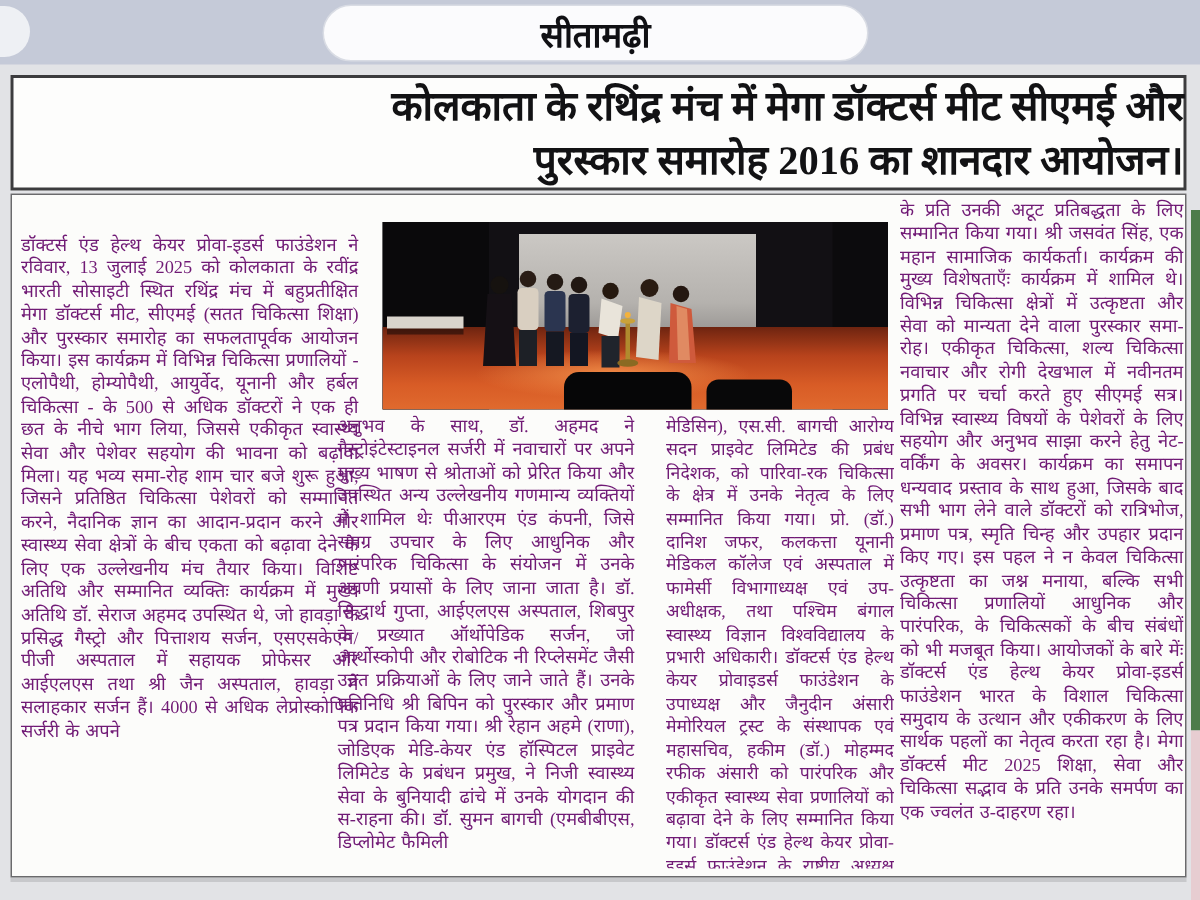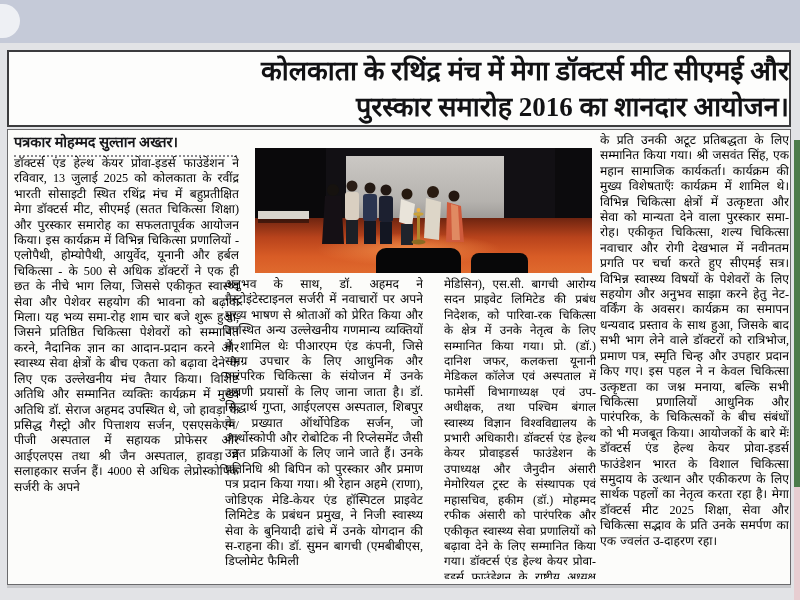--- a/index.html
+++ b/index.html
@@ -34,21 +34,21 @@
     background:#fcfcfa;border:1px solid #6a6a6c;box-sizing:border-box;
     box-shadow:0 3px 0 rgba(120,120,125,.25);
   }
   .byline{
     position:absolute;left:6px;top:3px;width:223px;
     font-weight:700;font-size:14.5px;line-height:18px;color:#17171a;
     text-align:justify;border-bottom:2px dotted #8a8a8e;padding-bottom:4px;
   }
   .col{
     position:absolute;overflow:hidden;
-    font-size:12.2px;line-height:15.4px;text-align:justify;color:#000000;
+    font-size:12.2px;line-height:15.4px;text-align:justify;color:#701a75;
     word-spacing:1px;
   }
   .col1{left:6px;top:26px;width:225px;height:406px;font-family:Liberation Serif, serif;}
   .col2{left:217px;top:147px;width:198px;height:302px;}
   .col3{left:436px;top:147px;width:152px;height:302px;font-size:11.8px;}
   .col4{left:592px;top:3px;width:189px;height:446px;}
   
   .photo{
     position:absolute;left:247px;top:18px;width:337px;height:125px;
     background:#121014;overflow:hidden;
@@ -84,30 +84,32 @@
   .strip-green{position:absolute;left:794px;top:140px;width:6px;height:347px;background:#4d7c4b;}
   .strip-pink{position:absolute;left:794px;top:487px;width:6px;height:113px;background:#e7cdd1;}
 </style>
 </head>
 <body>
 
 <div class="page">
 
   <div class="top-band">
     <div class="partial-pill"></div>
+    <div class="city-pill">
+      <span>सीतामढ़ी</span>
+    </div>
   </div>
 
   <div class="headline-box">
     <div class="headline-line">कोलकाता के रथिंद्र मंच में मेगा डॉक्टर्स मीट सीएमई और</div>
     <div class="headline-line">पुरस्कार समारोह 2016 का शानदार आयोजन।</div>
   </div>
 
   <div class="article-box">
 
-    <div class="byline">पत्रकार मोहम्मद सुल्तान अख्तर।</div>
 
     <div class="col col1">डॉक्टर्स एंड हेल्थ केयर प्रोवा-इडर्स फाउंडेशन ने रविवार, 13 जुलाई 2025 को कोलकाता के रवींद्र भारती सोसाइटी स्थित रथिंद्र मंच में बहुप्रतीक्षित मेगा डॉक्टर्स मीट, सीएमई (सतत चिकित्सा शिक्षा) और पुरस्कार समारोह का सफलतापूर्वक आयोजन किया। इस कार्यक्रम में विभिन्न चिकित्सा प्रणालियों - एलोपैथी, होम्योपैथी, आयुर्वेद, यूनानी और हर्बल चिकित्सा - के 500 से अधिक डॉक्टरों ने एक ही छत के नीचे भाग लिया, जिससे एकीकृत स्वास्थ्य सेवा और पेशेवर सहयोग की भावना को बढ़ावा मिला। यह भव्य समा-रोह शाम चार बजे शुरू हुआ, जिसने प्रतिष्ठित चिकित्सा पेशेवरों को सम्मानित करने, नैदानिक ज्ञान का आदान-प्रदान करने और स्वास्थ्य सेवा क्षेत्रों के बीच एकता को बढ़ावा देने के लिए एक उल्लेखनीय मंच तैयार किया। विशिष्ट अतिथि और सम्मानित व्यक्तिः कार्यक्रम में मुख्य अतिथि डॉ. सेराज अहमद उपस्थित थे, जो हावड़ा के प्रसिद्ध गैस्ट्रो और पित्ताशय सर्जन, एसएसकेएम/पीजी अस्पताल में सहायक प्रोफेसर और आईएलएस तथा श्री जैन अस्पताल, हावड़ा में सलाहकार सर्जन हैं। 4000 से अधिक लेप्रोस्कोपिक सर्जरी के अपने</div>
     <div class="col col2">अनुभव के साथ, डॉ. अहमद ने गैस्ट्रोइंटेस्टाइनल सर्जरी में नवाचारों पर अपने मुख्य भाषण से श्रोताओं को प्रेरित किया और उपस्थित अन्य उल्लेखनीय गणमान्य व्यक्तियों में शामिल थेः पीआरएम एंड कंपनी, जिसे समग्र उपचार के लिए आधुनिक और पारंपरिक चिकित्सा के संयोजन में उनके अग्रणी प्रयासों के लिए जाना जाता है। डॉ. सिद्धार्थ गुप्ता, आईएलएस अस्पताल, शिबपुर के प्रख्यात ऑर्थोपेडिक सर्जन, जो आर्थोस्कोपी और रोबोटिक नी रिप्लेसमेंट जैसी उन्नत प्रक्रियाओं के लिए जाने जाते हैं। उनके प्रतिनिधि श्री बिपिन को पुरस्कार और प्रमाण पत्र प्रदान किया गया। श्री रेहान अहमे (राणा), जोडिएक मेडि-केयर एंड हॉस्पिटल प्राइवेट लिमिटेड के प्रबंधन प्रमुख, ने निजी स्वास्थ्य सेवा के बुनियादी ढांचे में उनके योगदान की स-राहना की। डॉ. सुमन बागची (एमबीबीएस, डिप्लोमेट फैमिली</div>
     <div class="col col3">मेडिसिन), एस.सी. बागची आरोग्य सदन प्राइवेट लिमिटेड की प्रबंध निदेशक, को पारिवा-रक चिकित्सा के क्षेत्र में उनके नेतृत्व के लिए सम्मानित किया गया। प्रो. (डॉ.) दानिश जफर, कलकत्ता यूनानी मेडिकल कॉलेज एवं अस्पताल में फामेर्सी विभागाध्यक्ष एवं उप-अधीक्षक, तथा पश्चिम बंगाल स्वास्थ्य विज्ञान विश्वविद्यालय के प्रभारी अधिकारी। डॉक्टर्स एंड हेल्थ केयर प्रोवाइडर्स फाउंडेशन के उपाध्यक्ष और जैनुदीन अंसारी मेमोरियल ट्रस्ट के संस्थापक एवं महासचिव, हकीम (डॉ.) मोहम्मद रफीक अंसारी को पारंपरिक और एकीकृत स्वास्थ्य सेवा प्रणालियों को बढ़ावा देने के लिए सम्मानित किया गया। डॉक्टर्स एंड हेल्थ केयर प्रोवा-इडर्स फाउंडेशन के राष्ट्रीय अध्यक्ष और सोरो सोशल ऑर्गनाइजेशन के संस्थापक, मोहम्मद शोएब आलम वारसी को सामुदायिक स्वास्थ्य सेवाओं</div>
     <div class="col col4">के प्रति उनकी अटूट प्रतिबद्धता के लिए सम्मानित किया गया। श्री जसवंत सिंह, एक महान सामाजिक कार्यकर्ता। कार्यक्रम की मुख्य विशेषताएँः कार्यक्रम में शामिल थे। विभिन्न चिकित्सा क्षेत्रों में उत्कृष्टता और सेवा को मान्यता देने वाला पुरस्कार समा-रोह। एकीकृत चिकित्सा, शल्य चिकित्सा नवाचार और रोगी देखभाल में नवीनतम प्रगति पर चर्चा करते हुए सीएमई सत्र। विभिन्न स्वास्थ्य विषयों के पेशेवरों के लिए सहयोग और अनुभव साझा करने हेतु नेट-वर्किंग के अवसर। कार्यक्रम का समापन धन्यवाद प्रस्ताव के साथ हुआ, जिसके बाद सभी भाग लेने वाले डॉक्टरों को रात्रिभोज, प्रमाण पत्र, स्मृति चिन्ह और उपहार प्रदान किए गए। इस पहल ने न केवल चिकित्सा उत्कृष्टता का जश्न मनाया, बल्कि सभी चिकित्सा प्रणालियों आधुनिक और पारंपरिक, के चिकित्सकों के बीच संबंधों को भी मजबूत किया। आयोजकों के बारे मेंः डॉक्टर्स एंड हेल्थ केयर प्रोवा-इडर्स फाउंडेशन भारत के विशाल चिकित्सा समुदाय के उत्थान और एकीकरण के लिए सार्थक पहलों का नेतृत्व करता रहा है। मेगा डॉक्टर्स मीट 2025 शिक्षा, सेवा और चिकित्सा सद्भाव के प्रति उनके समर्पण का एक ज्वलंत उ-दाहरण रहा।</div>
 
     <div class="photo">
       <div class="screen"></div>
       <div class="curtain-left"></div>
       <div class="curtain-right"></div>

